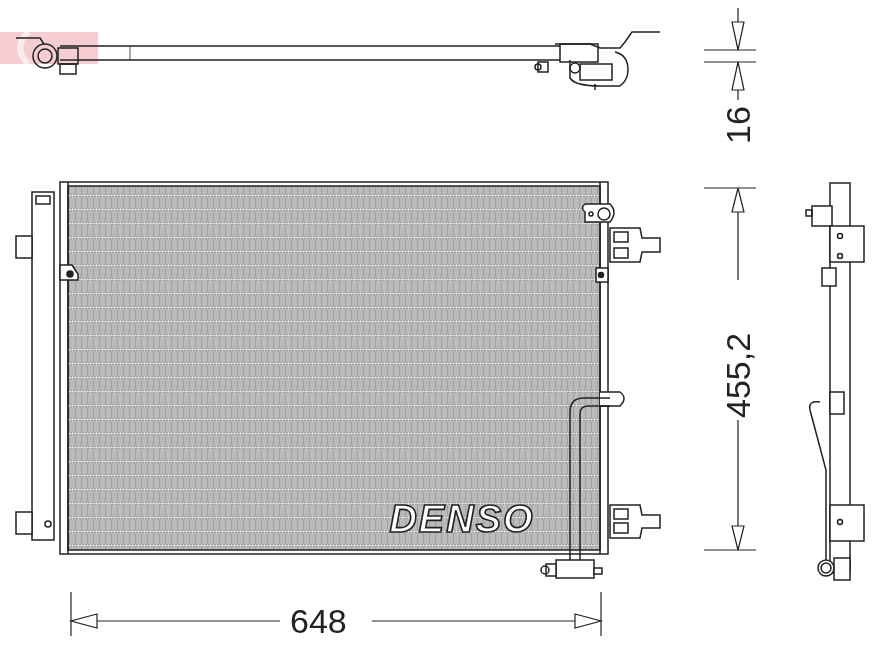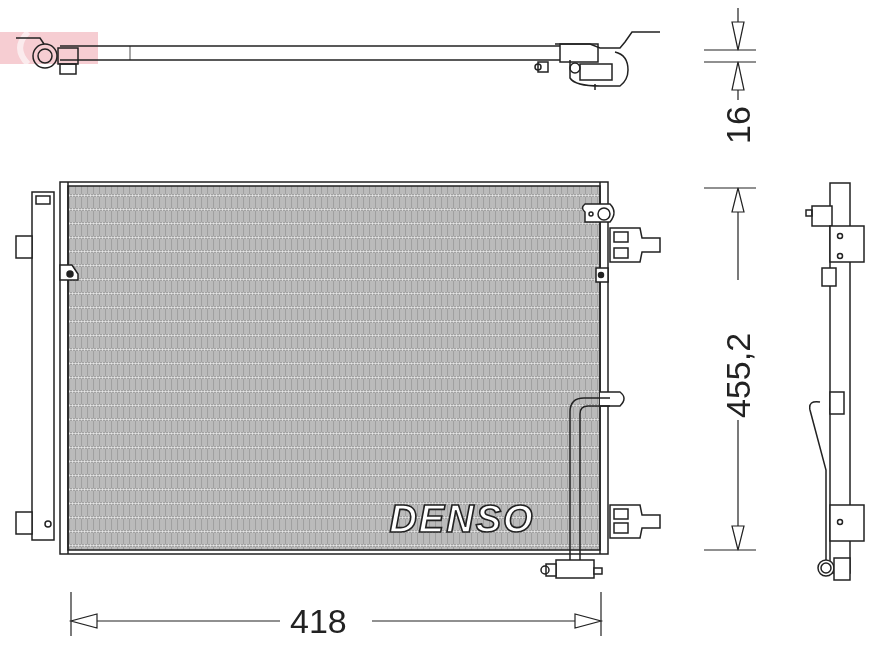--- a/index.html
+++ b/index.html
@@ -116,15 +116,15 @@
     <path d="M738,280 L738,212 L732,212 L738,188 L744,212 L738,212"></path>
     <path d="M738,420 L738,526 L732,526 L738,550 L744,526 L738,526"></path>
 
     <line x1="71" y1="592" x2="71" y2="636"></line>
     <line x1="601" y1="592" x2="601" y2="636"></line>
     <path d="M280,621 L97,621 L97,614 L71,621 L97,628 L97,621"></path>
     <path d="M372,621 L575,621 L575,614 L601,621 L575,628 L575,621"></path>
   </g>
 </svg>
 
-<div class="dim-label" style="left:290px;top:604px;">418</div>
+<div class="dim-label" style="left:290px;top:604px;">648</div>
 <div class="dim-label rot" style="left:721px;top:418px;">455,2</div>
 <div class="dim-label rot" style="left:721px;top:144px;">16</div>
 
 </body></html>

